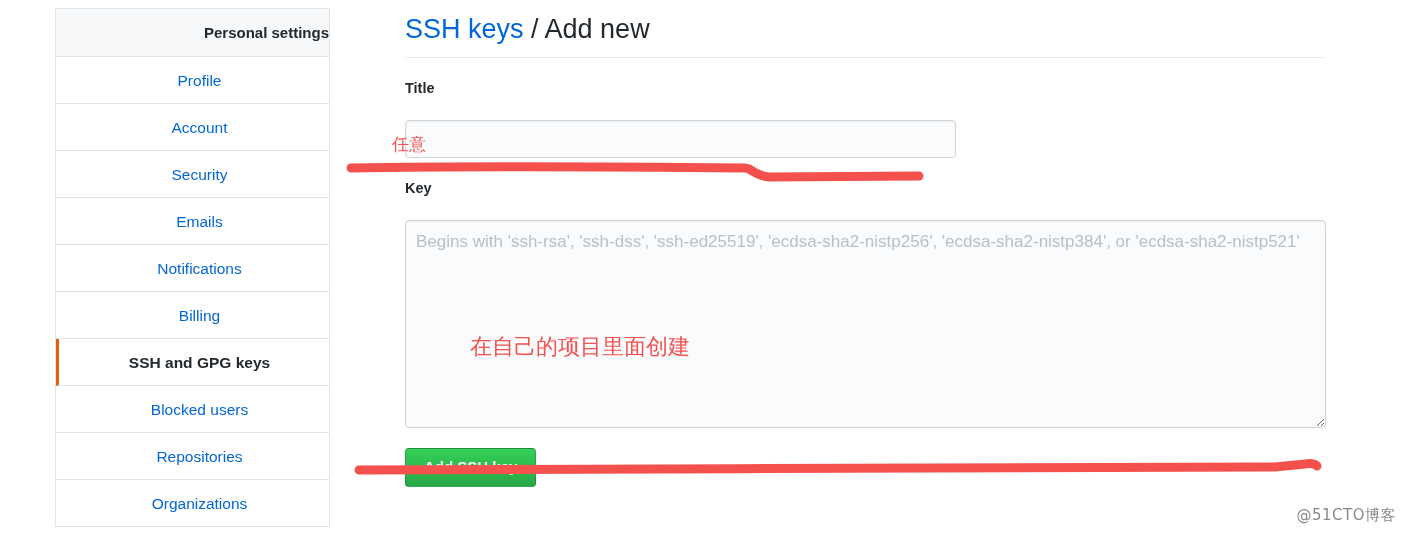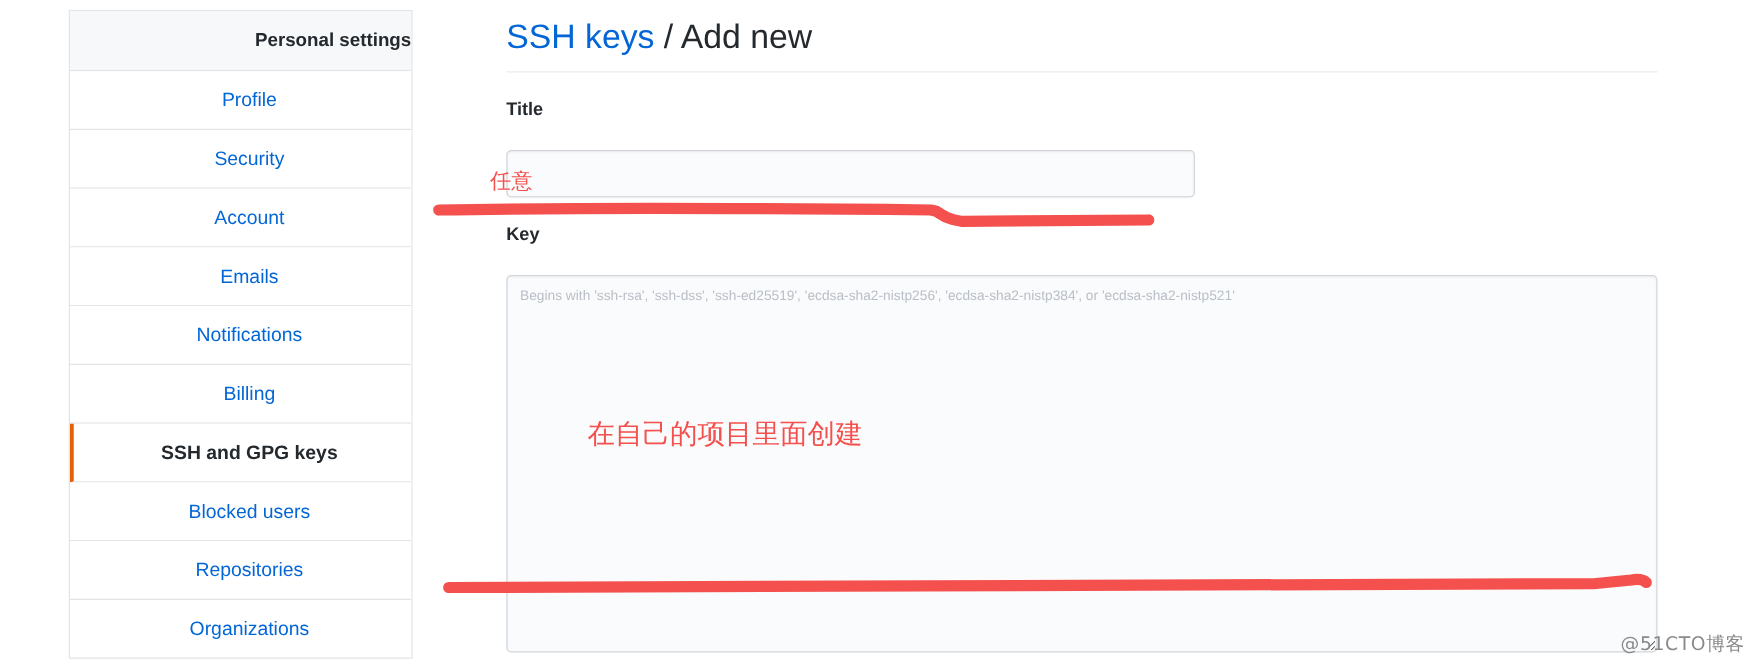--- a/index.html
+++ b/index.html
@@ -101,26 +101,26 @@
     font-size: 14px;
     color: #24292e;
     padding: 6px 10px;
     font-family: "Liberation Sans", sans-serif;
     outline: none;
     box-shadow: inset 0 1px 2px rgba(27,31,35,0.06);
   }
   #key-label { margin-top: 22px; }
   #key-textarea {
     width: 921px;
-    height: 302px;
+    height: 208px;
     box-sizing: border-box;
     border: 1px solid #d1d5da;
     border-radius: 4px;
     background: #fafbfc;
-    font-size: 11px;
+    font-size: 17px;
     color: #24292e;
     padding: 9px 10px;
     font-family: "Liberation Sans", sans-serif;
     resize: vertical;
     outline: none;
     line-height: 1.45;
     box-shadow: inset 0 1px 2px rgba(27,31,35,0.06);
   }
   #key-textarea::placeholder { color: #b9bfc6; }
 
@@ -167,24 +167,24 @@
 </head>
 <body>
 
 <div id="sidebar">
   <div id="sidebar-header">Personal settings</div>
 
   <div class="nav-item">
     <span>Profile</span>
   </div>
   <div class="nav-item">
+    <span>Account</span>
+  </div>
+  <div class="nav-item">
     <span>Security</span>
-  </div>
-  <div class="nav-item">
-    <span>Account</span>
   </div>
   <div class="nav-item">
     <span>Emails</span>
   </div>
   <div class="nav-item">
     <span>Notifications</span>
   </div>
   <div class="nav-item">
     <span>Billing</span>
   </div>

